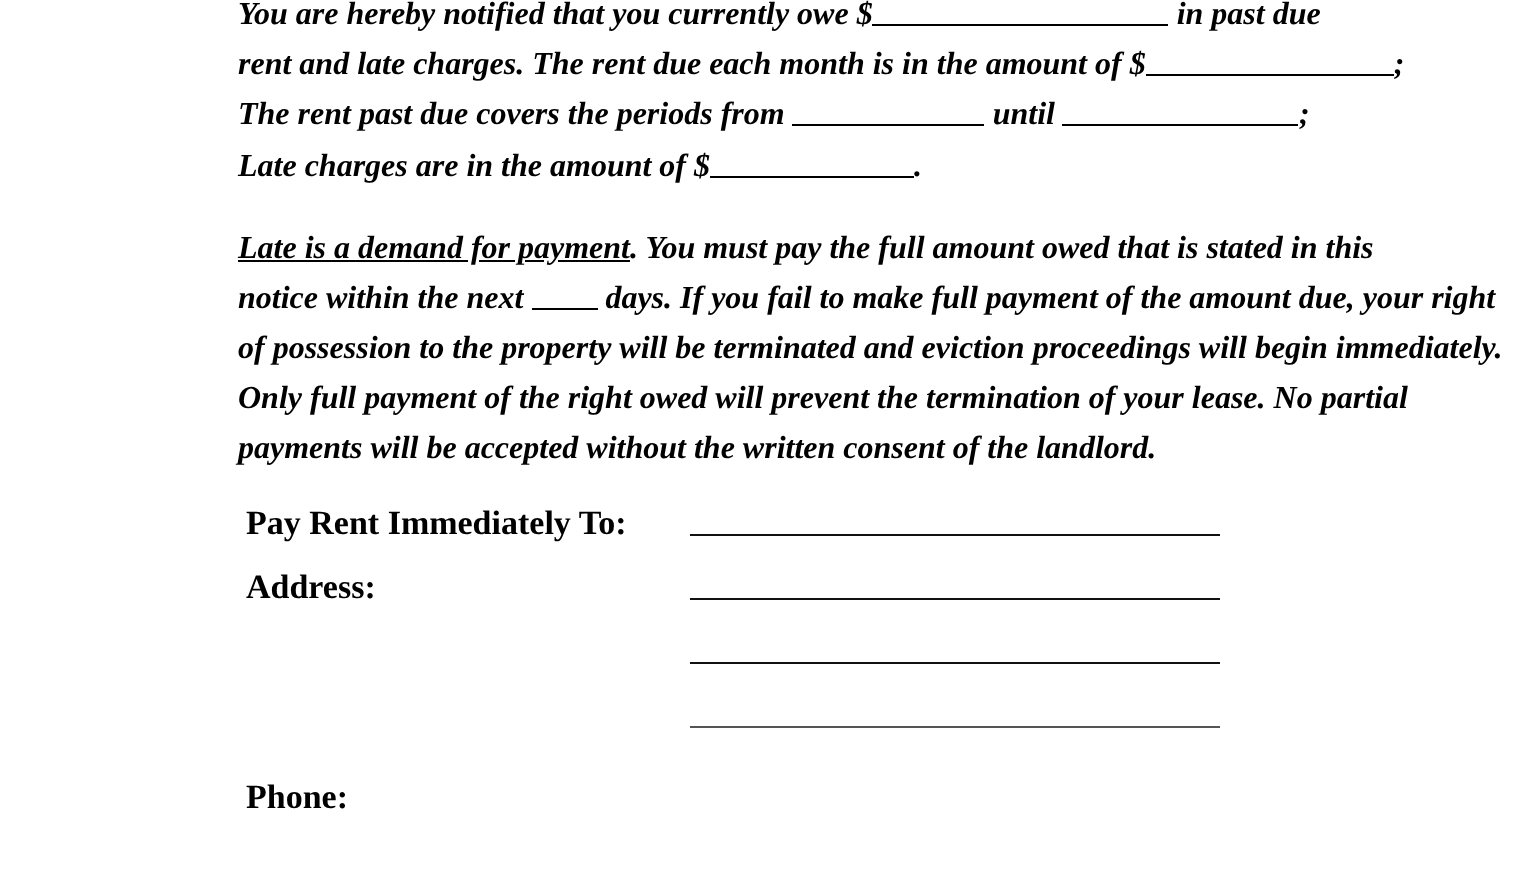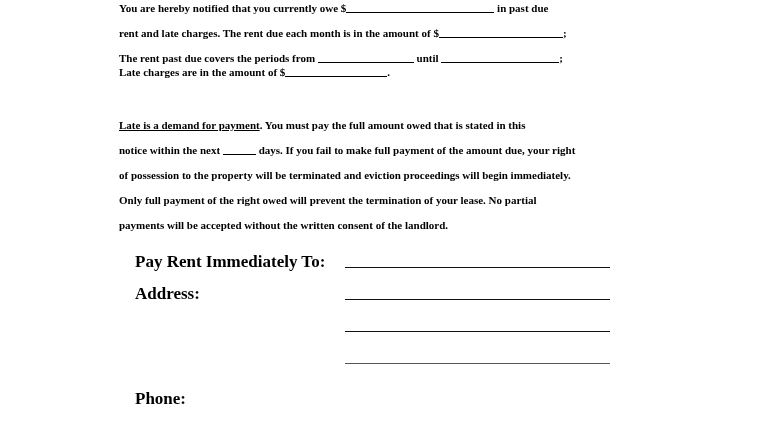--- a/index.html
+++ b/index.html
@@ -15,35 +15,36 @@
       width: 770px;
       height: 440px;
       background: #ffffff;
       color: #000000;
       font-family: "Liberation Serif", "DejaVu Serif", serif;
       font-weight: bold;
     }
     .para-line {
       position: absolute;
       left: 119px;
-      font-size: 11px;
+      font-size: 16px;
       line-height: 16px;
       white-space: nowrap;
+      font-style: italic;
     }
     .blank {
       display: inline-block;
       border-bottom: 1px solid #000;
       height: 11px;
       vertical-align: baseline;
       margin-bottom: -1px;
     }
     .u { text-decoration: underline; }
     .label {
       position: absolute;
-      left: 135px;
+      left: 123px;
       font-size: 17px;
       line-height: 20px;
       white-space: nowrap;
     }
     .field-line {
       position: absolute;
       left: 345px;
       width: 265px;
       height: 0;
       border-top: 1.5px solid #111;
@@ -59,21 +60,21 @@
   </div>
 
   <div class="para-line" style="top:25px;">
     <span>rent and late charges.  The rent due each month is in the amount of $</span><span class="blank" style="width:124px;"></span><span>;</span>
   </div>
 
   <div class="para-line" style="top:50px;text-align:right;">
     <span>The rent past due covers the periods from </span><span class="blank" style="width:96px;"></span><span> until </span><span class="blank" style="width:118px;"></span><span>;</span>
   </div>
 
-  <div class="para-line" style="top:64px;text-align:center;">
+  <div class="para-line" style="top:76px;text-align:center;">
     <span>Late charges are in the amount of $</span><span class="blank" style="width:102px;"></span><span>.</span>
   </div>
 
   <div class="para-line" style="top:117px;">
     <span class="u">Late is a demand for payment</span><span>.  You must pay the full amount owed that is stated in this</span>
   </div>
 
   <div class="para-line" style="top:142px;">
     <span>notice within the next </span><span class="blank" style="width:33px;"></span><span> days.  If you fail to make full payment of the amount due, your right</span>
   </div>

